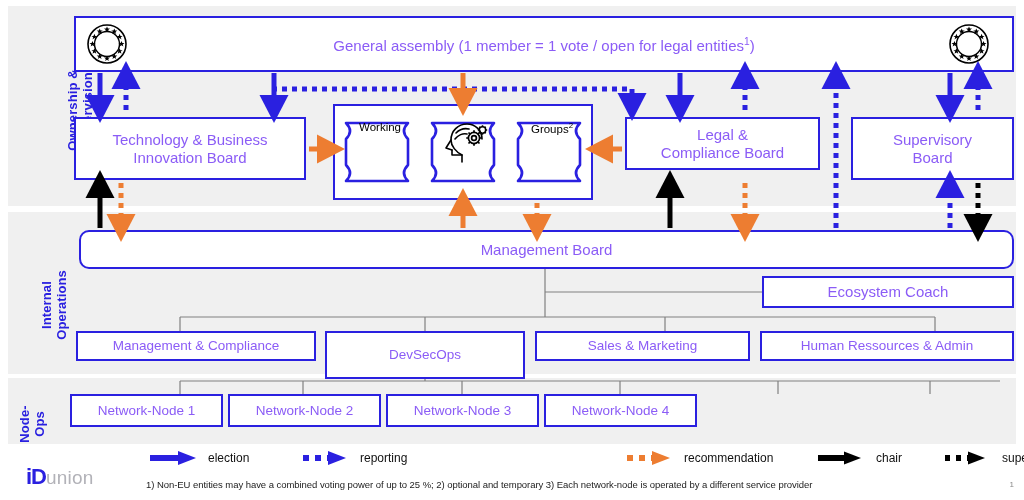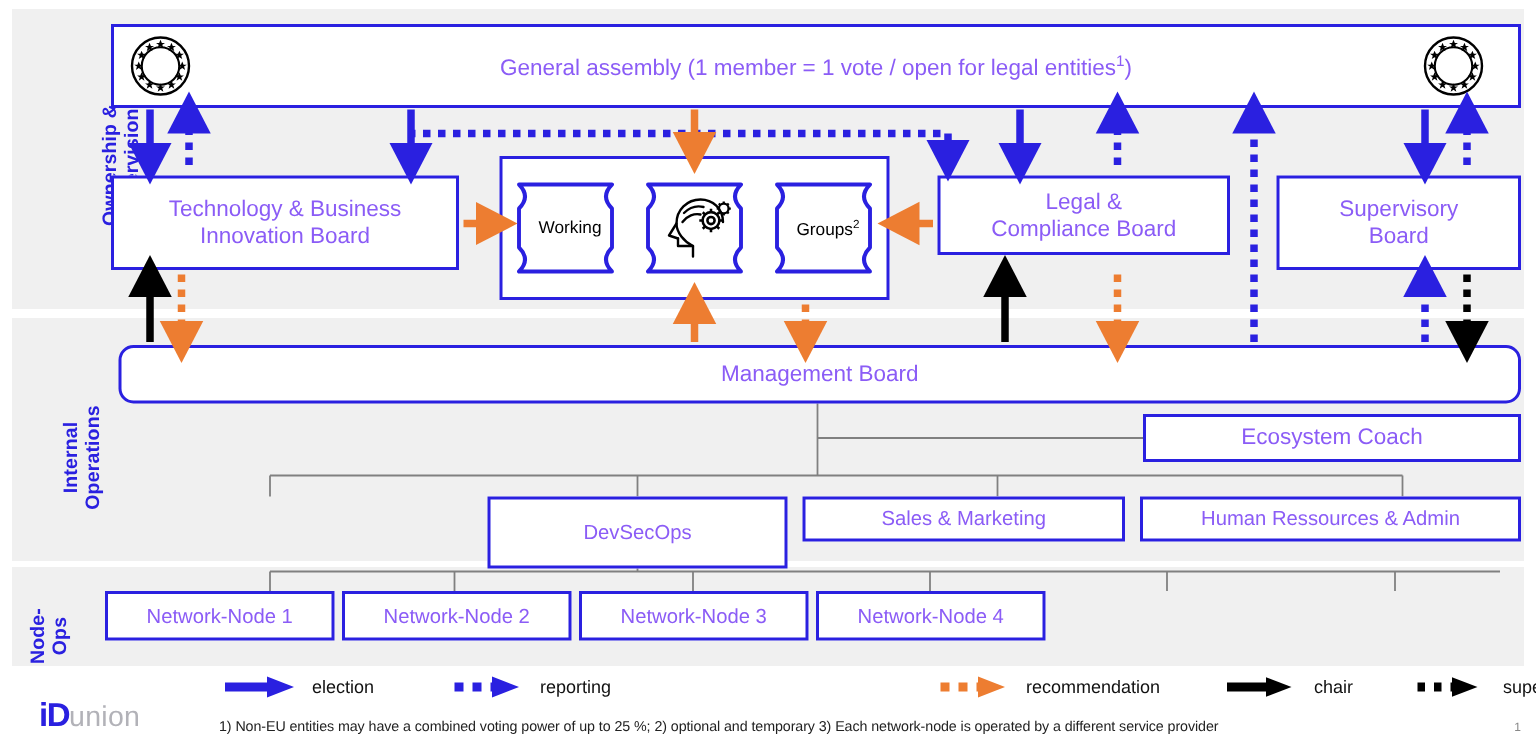--- a/index.html
+++ b/index.html
@@ -46,21 +46,21 @@
   }
   .box.small{font-size:13.5px;}
 
   
   .eu-icon{position:absolute;width:42px;height:42px;}
 
   
   #wg-wrapper{position:absolute;}
   .wg-cell{
     position:absolute;width:72px;height:62px;
-    display:flex;align-items:center;justify-content:center;
+    display:flex;justify-content:center;
     font-size:11.5px;color:#000;
   }
   .wg-cell svg.frame{position:absolute;left:0;top:0;width:66px;height:62px;}
   .wg-cell .lbl{position:relative;z-index:2;}
 
   
   #arrows{position:absolute;left:0;top:0;width:1024px;height:500px;pointer-events:none;}
 
   
   #tree{position:absolute;left:0;top:0;width:1024px;height:500px;pointer-events:none;}
@@ -270,20 +270,21 @@
   <div class="box" style="left:625px;top:117px;width:195px;height:53px;white-space:pre-line;">Legal &amp;
 Compliance Board</div>
 
   <div class="box" style="left:851px;top:117px;width:163px;height:63px;white-space:pre-line;">Supervisory
 Board</div>
 
   <div class="box" style="left:79px;top:230px;width:935px;height:39px;border-radius:10px;">Management Board</div>
 
   <div class="box" style="left:762px;top:276px;width:252px;height:32px;">Ecosystem Coach</div>
 
+  <div class="box small" style="left:76px;top:331px;width:240px;height:30px;">Management &amp; Compliance</div>
   <div class="box small" style="left:325px;top:331px;width:200px;height:48px;">DevSecOps</div>
   <div class="box small" style="left:535px;top:331px;width:215px;height:30px;">Sales &amp; Marketing</div>
   <div class="box small" style="left:760px;top:331px;width:254px;height:30px;">Human Ressources &amp; Admin</div>
 
   <div class="box small" style="left:70px;top:394px;width:153px;height:33px;">Network-Node 1</div>
   <div class="box small" style="left:228px;top:394px;width:153px;height:33px;">Network-Node 2</div>
   <div class="box small" style="left:386px;top:394px;width:153px;height:33px;">Network-Node 3</div>
   <div class="box small" style="left:544px;top:394px;width:153px;height:33px;">Network-Node 4</div>
 
   <svg id="arrows">

